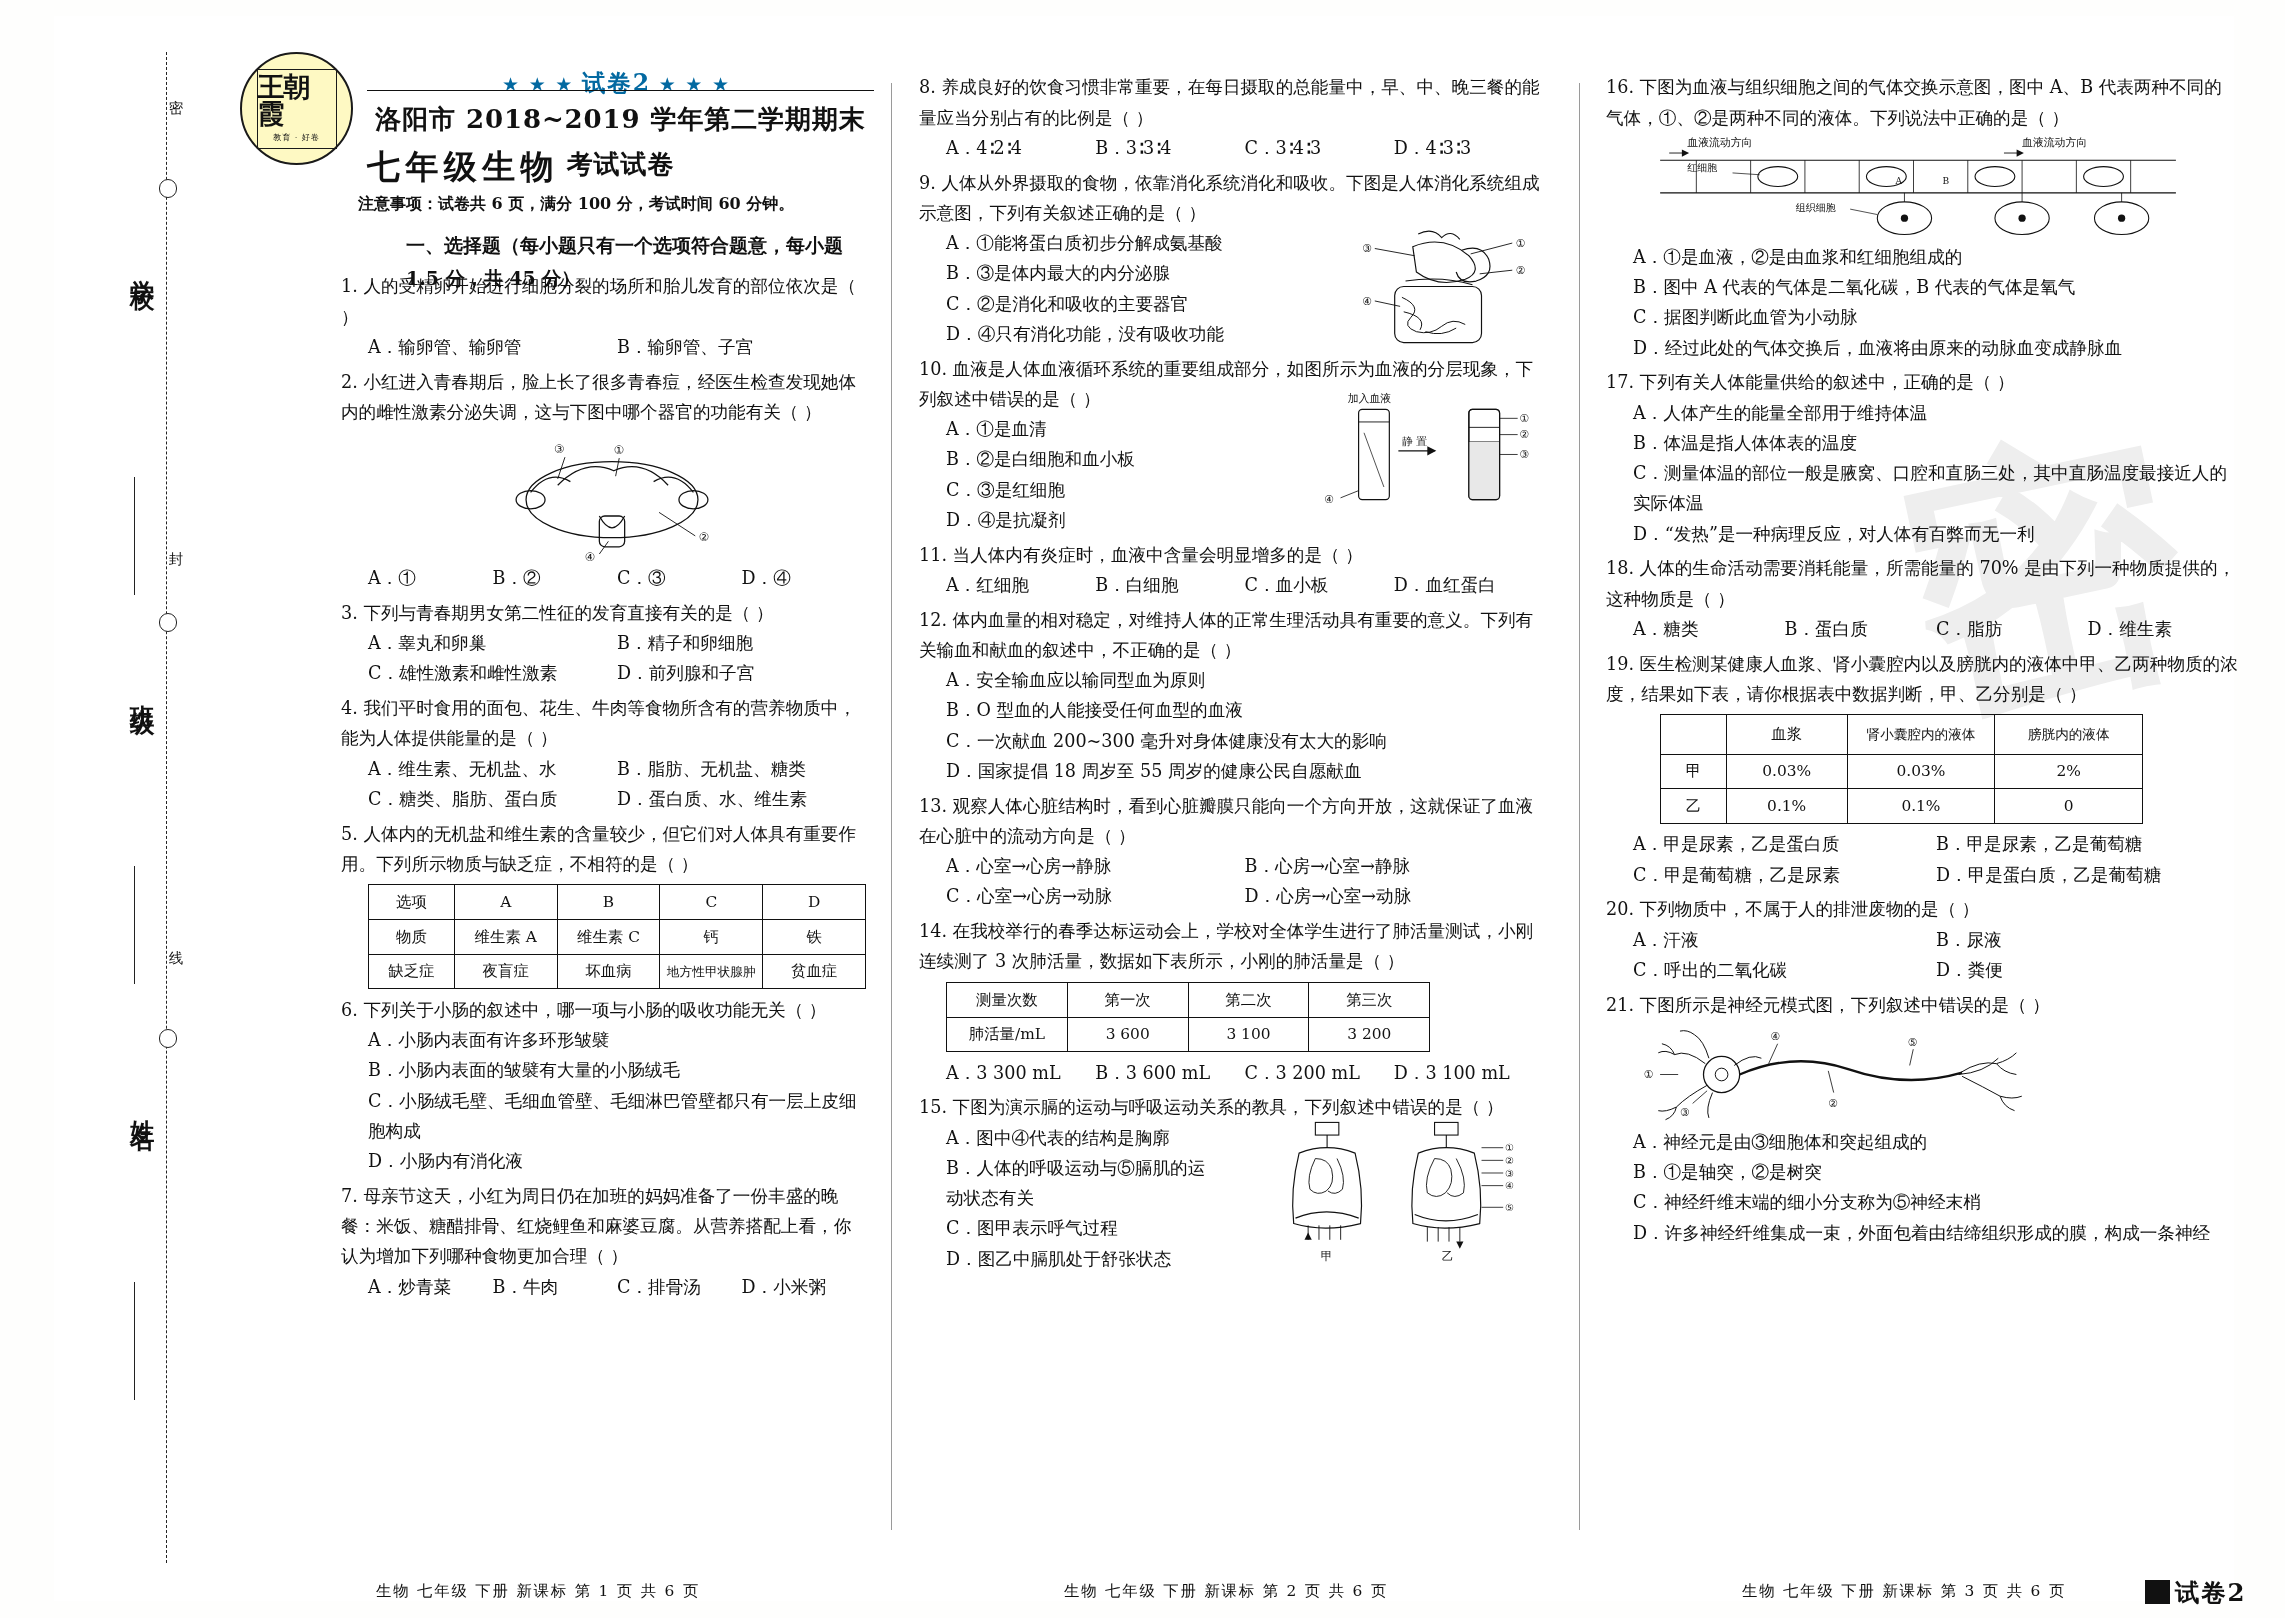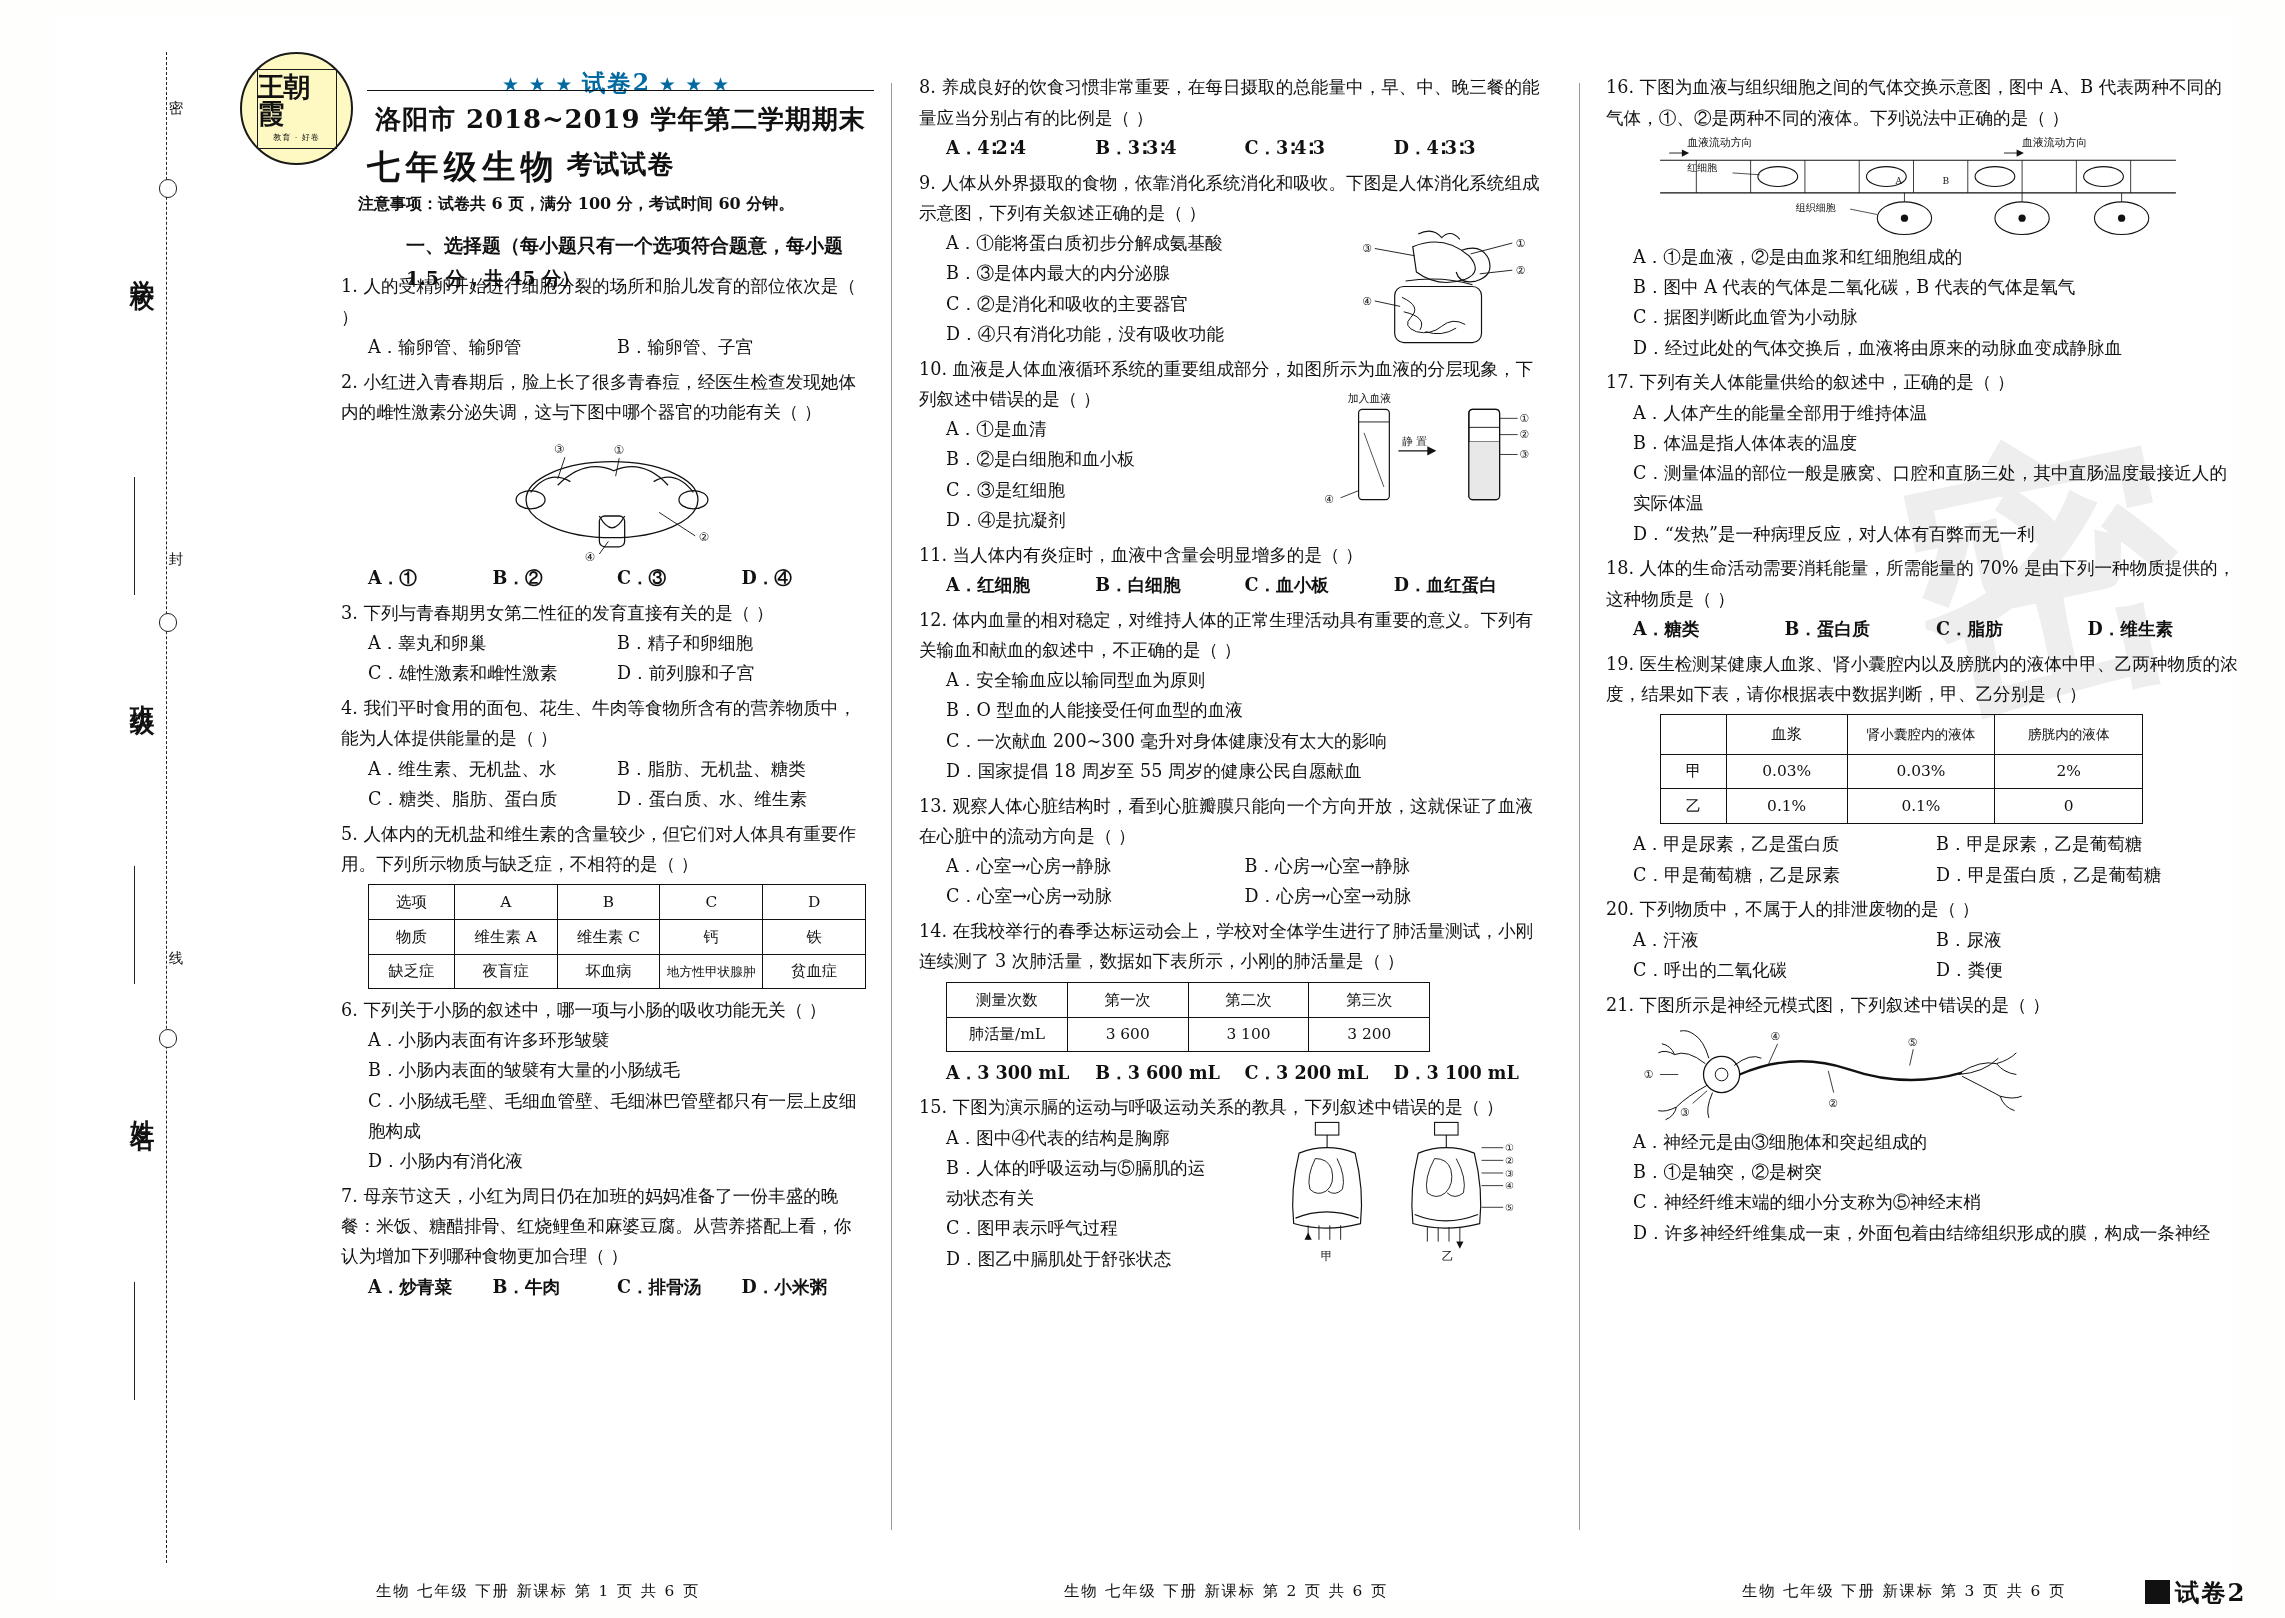--- a/index.html
+++ b/index.html
@@ -37,21 +37,21 @@
   .title2{position:absolute;left:136px;top:87px;width:507px;text-align:left;font-size:33px;font-weight:700;letter-spacing:5.4px;}
   .notice{position:absolute;left:127px;top:138px;font-size:16px;}
   .notice b{font-weight:700;}
   .sec{position:absolute;left:127px;top:177px;font-size:19px;font-weight:700;margin-left:48px;}
 
   .qwrap{position:absolute;left:110px;width:525px;}
   .q{margin-bottom:4.5px;}
   .opts{padding-left:27px;display:flex;}
   .opts span{display:inline-block;}
   .o2 span{width:50%;}
-  .o4 span{width:25%;font-weight:bold;}
+  .o4 span{width:25%;}
   .o1 span{width:100%;}
 
   table.gt{border-collapse:collapse;margin:5.4px 0 5.4px 27px;font-size:15.4px;}
   table.gt td{border:0.9px solid #111;text-align:center;padding:3.6px 5.4px;}
   .footer{position:absolute;bottom:12.7px;font-size:15.4px;letter-spacing:1.8px;color:#111;}
   .f1{left:317px;}
   .tagend{position:absolute;right:27px;bottom:5.4px;font-size:24.4px;font-weight:700;letter-spacing:1.8px;}
   .tagend .sq{display:inline-block;width:25px;height:23.5px;background:#111;vertical-align:-2.7px;margin-right:5.4px;}
 
   .watermark{position:absolute;right:54px;top:380px;font-size:271px;color:#eeeeee;font-weight:700;transform:rotate(-12deg);z-index:0;}

